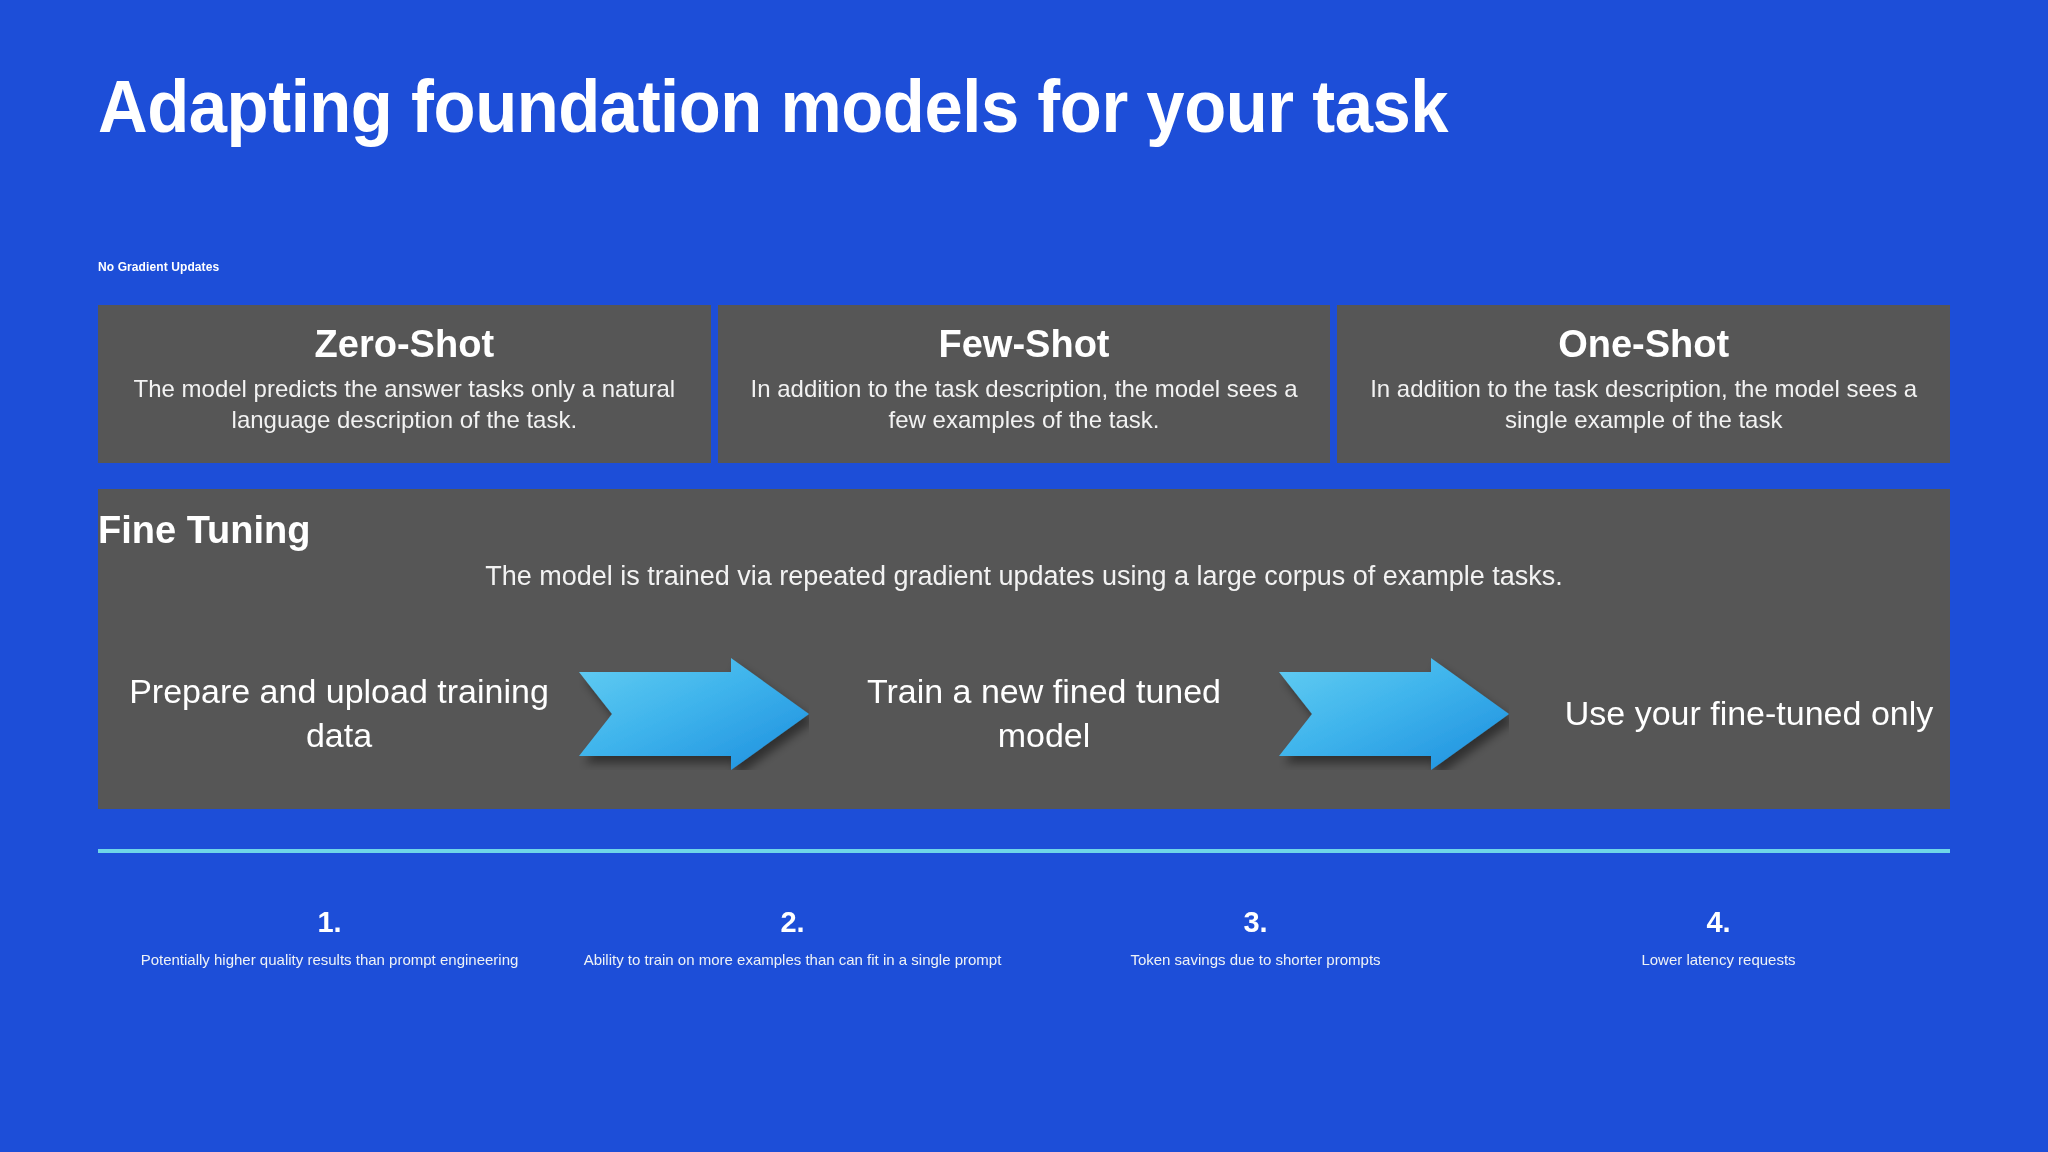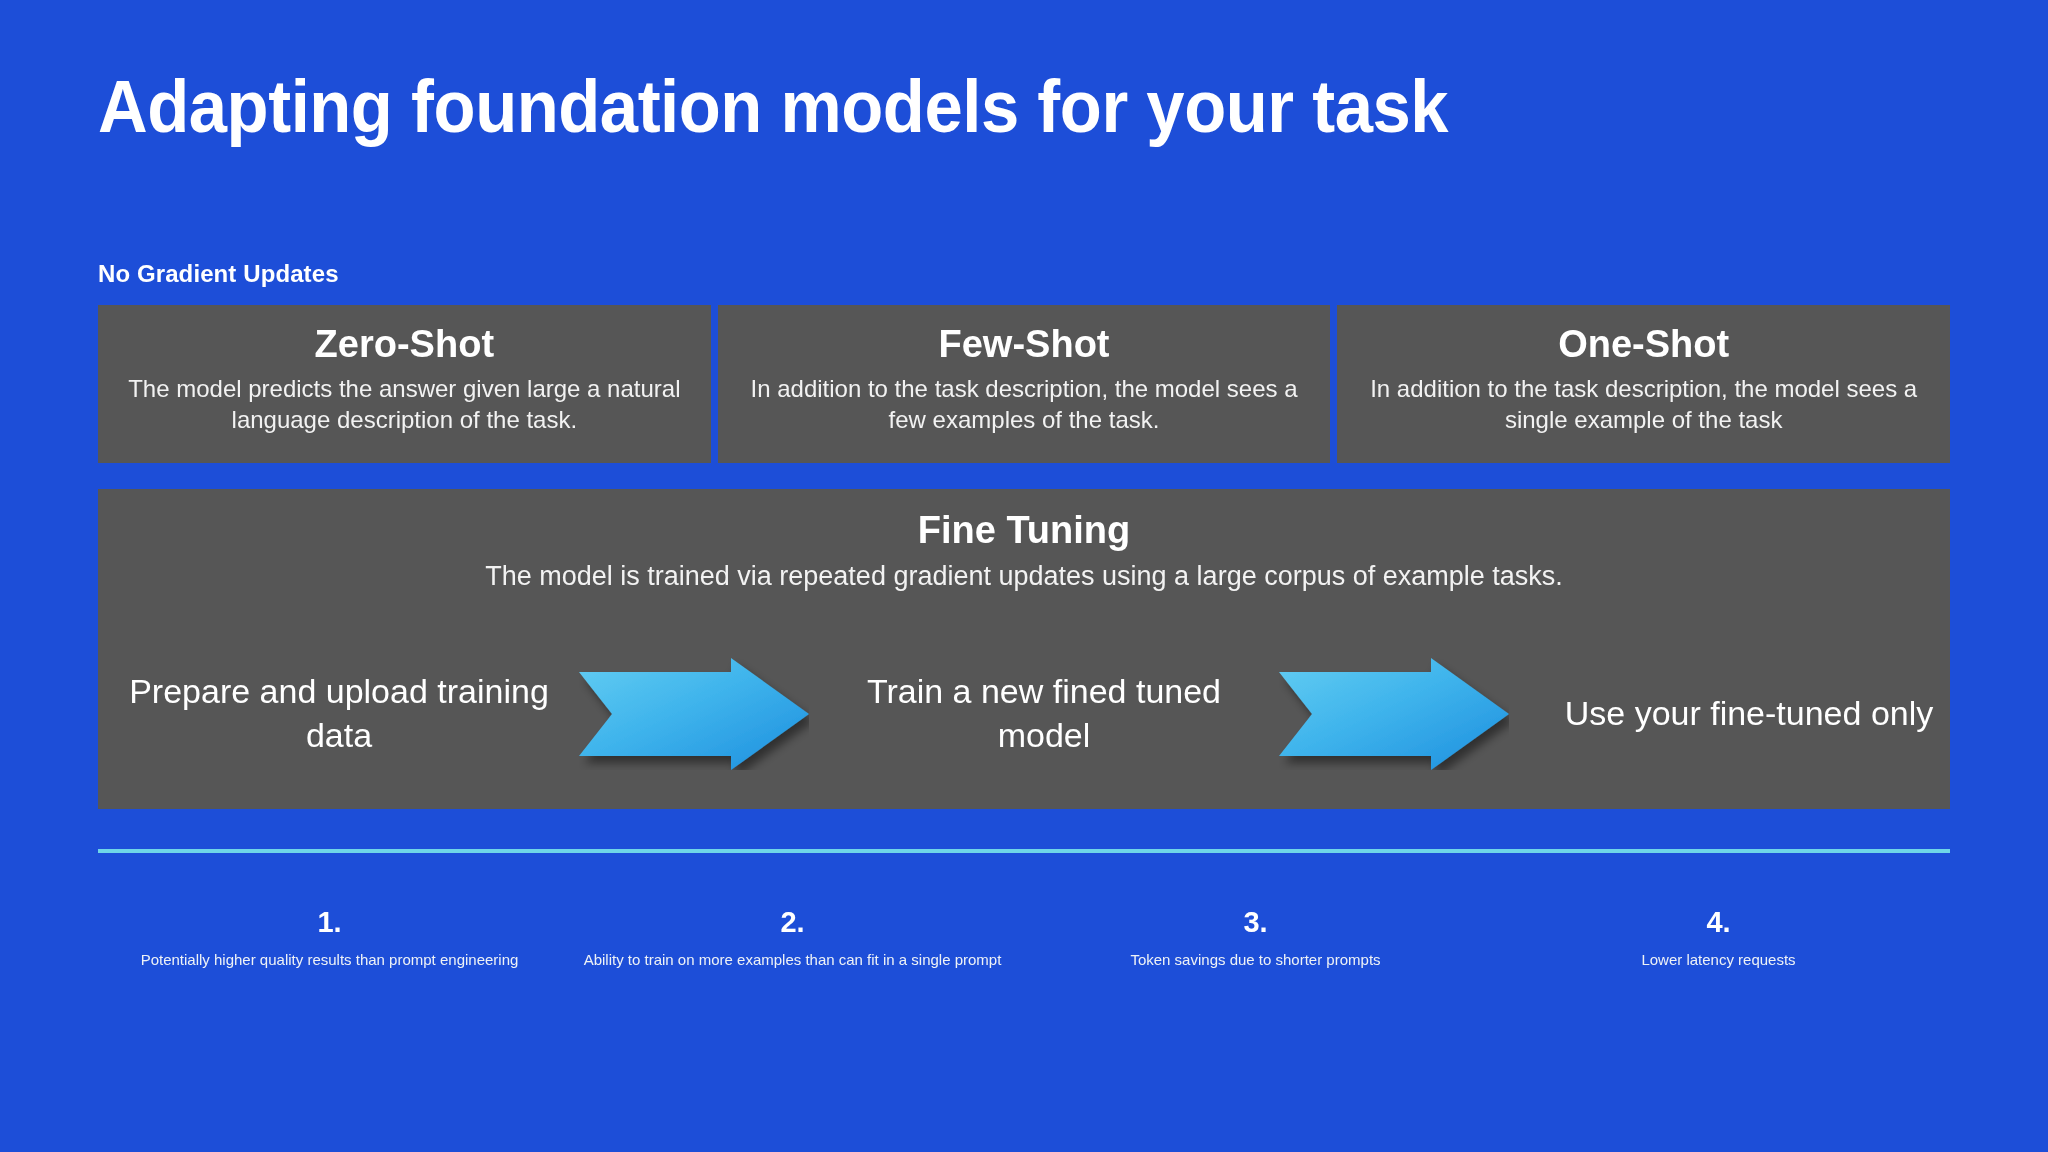--- a/index.html
+++ b/index.html
@@ -36,21 +36,21 @@
     white-space:nowrap;
     transform:scaleX(0.93);
     transform-origin:left top;
   }
 
   
   .section-label {
     position:absolute;
     left:98px;
     top:260px;
-    font-size:24px;
+    font-size:12px;
     font-weight:700;
     color:#ffffff;
     letter-spacing:0.1px;
   }
 
   
   .cards-row {
     position:absolute;
     left:98px;
     top:305px;
@@ -91,21 +91,21 @@
   .panel {
     position:absolute;
     left:98px;
     top:489px;
     width:1852px;
     height:320px;
     background:#565656;
   }
 
   .panel-title {
-    text-align:center;
+    text-align:left;
     font-size:38px;
     font-weight:700;
     color:#ffffff;
     margin-top:20px;
     line-height:1.15;
   }
 
   .panel-desc {
     text-align:center;
     font-size:27px;
@@ -197,21 +197,21 @@
 <div class="slide">
 
   <div class="title">Adapting foundation models for your task</div>
 
   <div class="section-label">No Gradient Updates</div>
 
   <div class="cards-row">
 
     <div class="card">
       <div class="card-title">Zero-Shot</div>
-      <div class="card-desc">The model predicts the answer given large a natural language description of the task.</div>
+      <div class="card-desc">The model predicts the answer tasks only a natural language description of the task.</div>
     </div>
 
     <div class="card">
       <div class="card-title">Few-Shot</div>
       <div class="card-desc">In addition to the task description, the model sees a few examples of the task.</div>
     </div>
 
     <div class="card">
       <div class="card-title">One-Shot</div>
       <div class="card-desc">In addition to the task description, the model sees a single example of the task</div>

